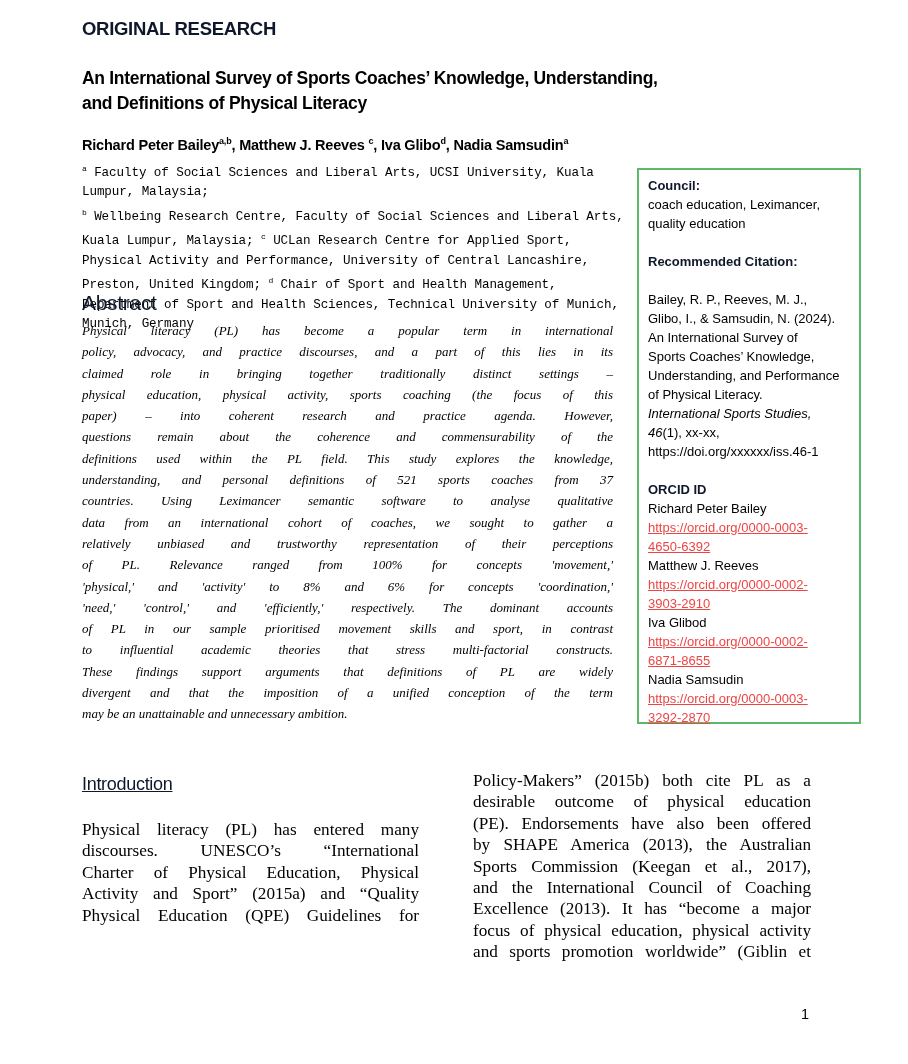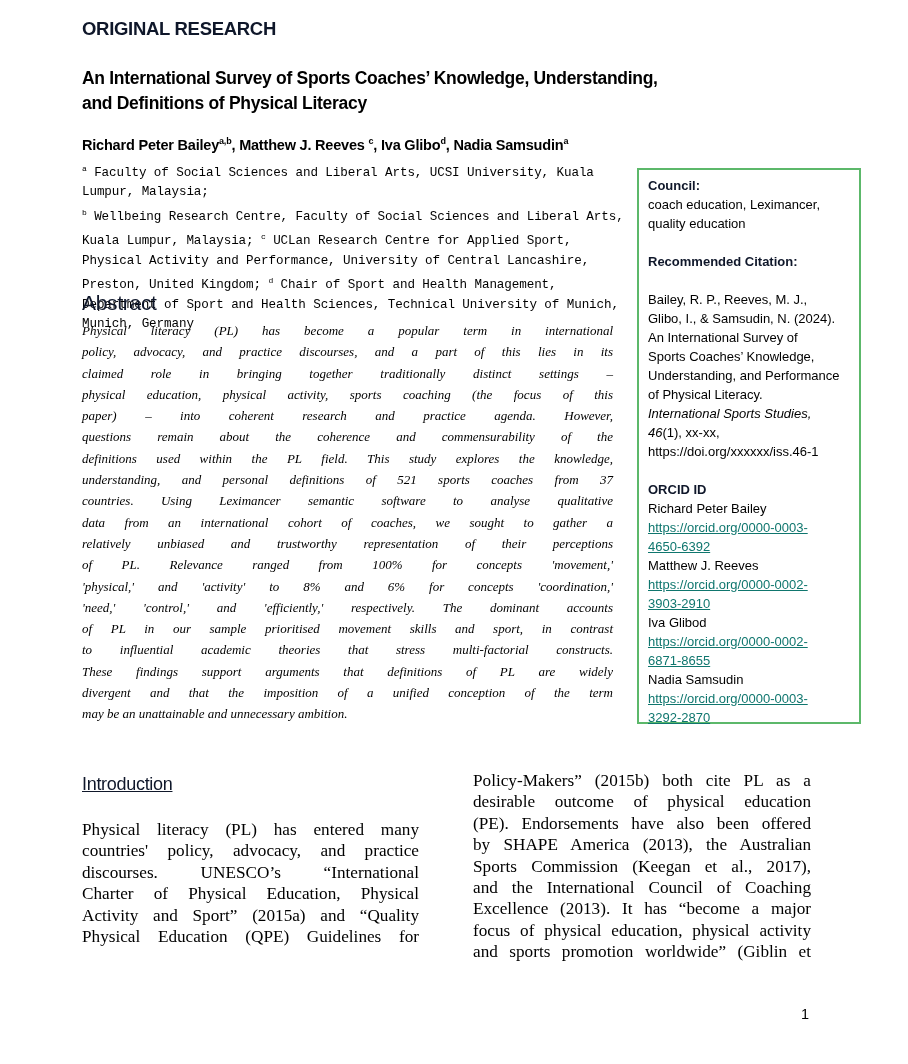--- a/index.html
+++ b/index.html
@@ -14,21 +14,21 @@
   #authors sup { font-size: 9px; font-weight: bold; margin-top: 24px; }
   #affiliations { position: absolute; left: 82px; top: 159px; width: 555px; font-size: 12.6px; line-height: 19.3px; letter-spacing: -0.1px; font-family: Liberation Mono, monospace; }
   #affiliations sup { font-size: 8px; }
 
   #abstract-heading { position: absolute; left: 82px; top: 291px; font-size: 21px; font-weight: normal; letter-spacing: -0.3px; }
   #abstract-body { position: absolute; left: 82px; top: 320px; width: 531px; font-size: 13px; font-style: italic; line-height: 21.3px; text-align: justify; }
 
   #info-box { position: absolute; left: 637px; top: 168px; width: 224px; height: 556px; border: 2px solid #5cb86a; box-sizing: border-box; padding: 6px 8px 0 9px; font-size: 13px; line-height: 19px; }
   #info-box .box-heading { font-weight: bold; font-size: 13px; }
   #info-box .gap { height: 19px; }
-  #info-box a { color: #0f766e; text-decoration: underline; display: block; }
+  #info-box a { color: #ef4444; text-decoration: underline; display: block; }
   #info-box .it { font-style: italic; }
 
   #intro-heading { position: absolute; left: 82px; top: 774px; font-size: 18px; letter-spacing: -0.3px; text-decoration: underline; }
   #intro-col1 { position: absolute; left: 82px; top: 819px; width: 337px; font-size: 17.2px; line-height: 21.4px; text-align: justify; }
   #intro-col2 { position: absolute; left: 473px; top: 770px; width: 338px; font-size: 17.2px; line-height: 21.4px; text-align: justify; }
   .line { display: block; text-align: justify; text-align-last: justify; white-space: nowrap; }
   .line.last { text-align-last: left; }
 
   #page-number { position: absolute; left: 801px; top: 1006px; font-size: 14.5px; }
 </style>
@@ -107,21 +107,20 @@
   <a><span>https://orcid.org/0000-0002-</span><br><span>6871-8655</span></a>
 
   <div>Nadia Samsudin</div>
   <a><span>https://orcid.org/0000-0003-</span><br><span>3292-2870</span></a>
 </div>
 
 <div id="intro-heading" class="sans green">Introduction</div>
 
 <div id="intro-col1" class="serif">
   <span class="line">Physical literacy (PL) has entered many</span>
-  <span class="line">countries' policy, advocacy, and practice</span>
   <span class="line">discourses. UNESCO’s “International</span>
   <span class="line">Charter of Physical Education, Physical</span>
   <span class="line">Activity and Sport” (2015a) and “Quality</span>
   <span class="line">Physical Education (QPE) Guidelines for</span>
 </div>
 
 <div id="intro-col2" class="serif">
   <span class="line">Policy-Makers” (2015b) both cite PL as a</span>
   <span class="line">desirable outcome of physical education</span>
   <span class="line">(PE). Endorsements have also been offered</span>

